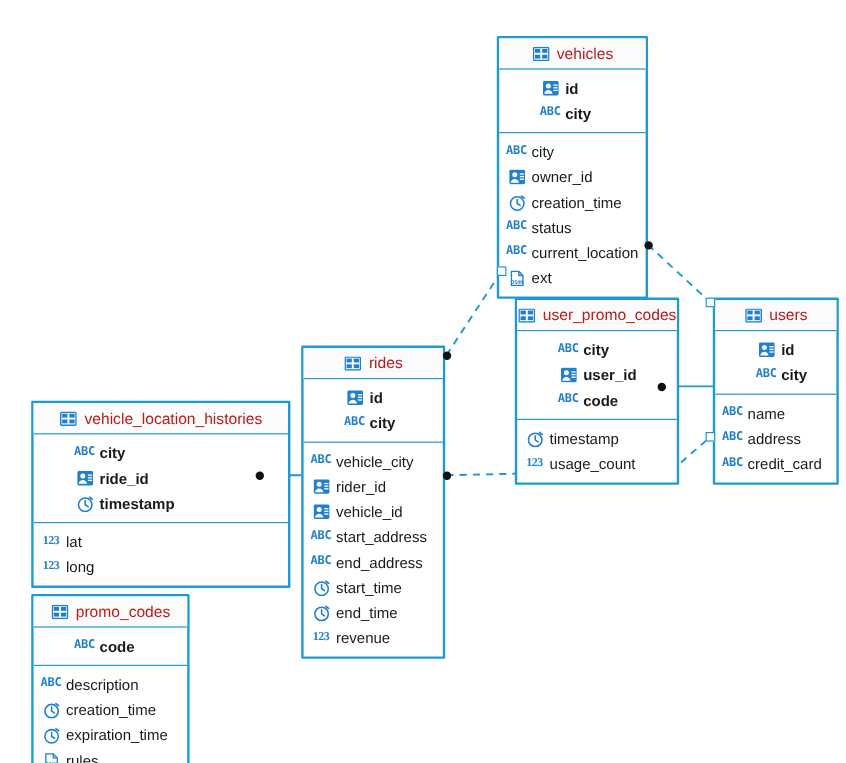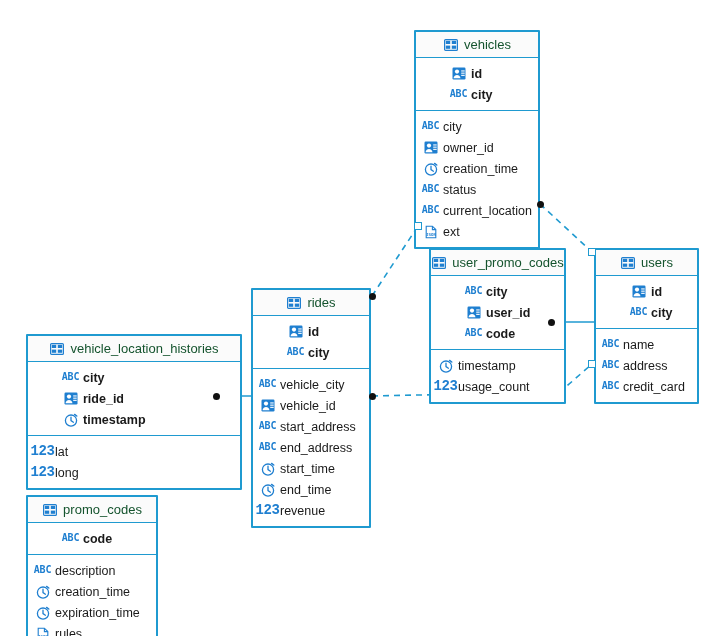--- a/index.html
+++ b/index.html
@@ -46,21 +46,21 @@
     display: flex;
     align-items: center;
     justify-content: center;
     gap: 6px;
     background: #fbfbfb;
     border-bottom: 1px solid #1f9ad0;
     padding: 0 6px;
   }
   .table-title {
     font-size: 13px;
-    color: #14532d;
+    color: #b91c1c;
     white-space: nowrap;
   }
 
   .col-section {
     box-sizing: border-box;
     padding: 5px 0 5px 0;
   }
   .col-section.pk {
     border-bottom: 1px solid #1f9ad0;
     padding-left: 28px;
@@ -96,22 +96,22 @@
   .icon-abc {
     font-family: "DejaVu Sans Mono", monospace;
     font-size: 10px;
     font-weight: bold;
     color: #1f7fd0;
     letter-spacing: -0.2px;
     line-height: 1;
     transform: translateY(-1px);
   }
   .icon-123 {
-    font-family: Liberation Mono, monospace;
-    font-size: 14px;
+    font-family: Liberation Serif, serif;
+    font-size: 10px;
     font-weight: bold;
     color: #1f7fd0;
     letter-spacing: -0.4px;
     line-height: 1;
     transform: translateY(-1px);
   }
 
   
   .marker {
     position: absolute;
@@ -391,20 +391,33 @@
           <span class="icon">
             <svg width="14" height="13" viewBox="0 0 14 13">
               <rect x="0.5" y="0.5" width="13" height="12" rx="1.2" fill="#1f7fd0"></rect>
               <circle cx="5" cy="4.6" r="2.1" fill="#ffffff"></circle>
               <path d="M1.5 11.2c0.4-2.1 1.9-3.1 3.5-3.1s3.1 1 3.5 3.1z" fill="#ffffff"></path>
               <rect x="9.2" y="3.4" width="3.5" height="1.1" fill="#ffffff"></rect>
               <rect x="9.2" y="5.6" width="3.5" height="1.1" fill="#ffffff"></rect>
               <rect x="9.2" y="7.8" width="3.5" height="1.1" fill="#ffffff"></rect>
             </svg>
           </span>
+          <span class="col-name">rider_id</span>
+        </div>
+        <div class="col-row">
+          <span class="icon">
+            <svg width="14" height="13" viewBox="0 0 14 13">
+              <rect x="0.5" y="0.5" width="13" height="12" rx="1.2" fill="#1f7fd0"></rect>
+              <circle cx="5" cy="4.6" r="2.1" fill="#ffffff"></circle>
+              <path d="M1.5 11.2c0.4-2.1 1.9-3.1 3.5-3.1s3.1 1 3.5 3.1z" fill="#ffffff"></path>
+              <rect x="9.2" y="3.4" width="3.5" height="1.1" fill="#ffffff"></rect>
+              <rect x="9.2" y="5.6" width="3.5" height="1.1" fill="#ffffff"></rect>
+              <rect x="9.2" y="7.8" width="3.5" height="1.1" fill="#ffffff"></rect>
+            </svg>
+          </span>
           <span class="col-name">vehicle_id</span>
         </div>
         <div class="col-row">
           <span class="icon">
             <span class="icon-abc">ABC</span>
           </span>
           <span class="col-name">start_address</span>
         </div>
         <div class="col-row">
           <span class="icon">

